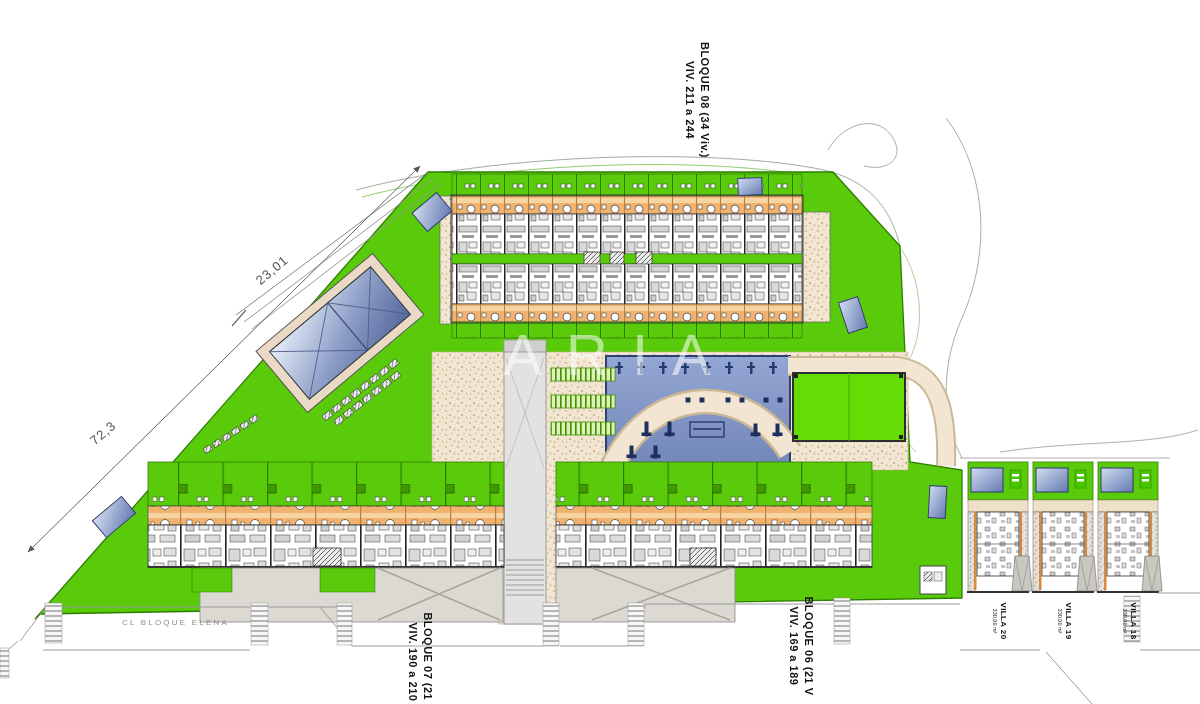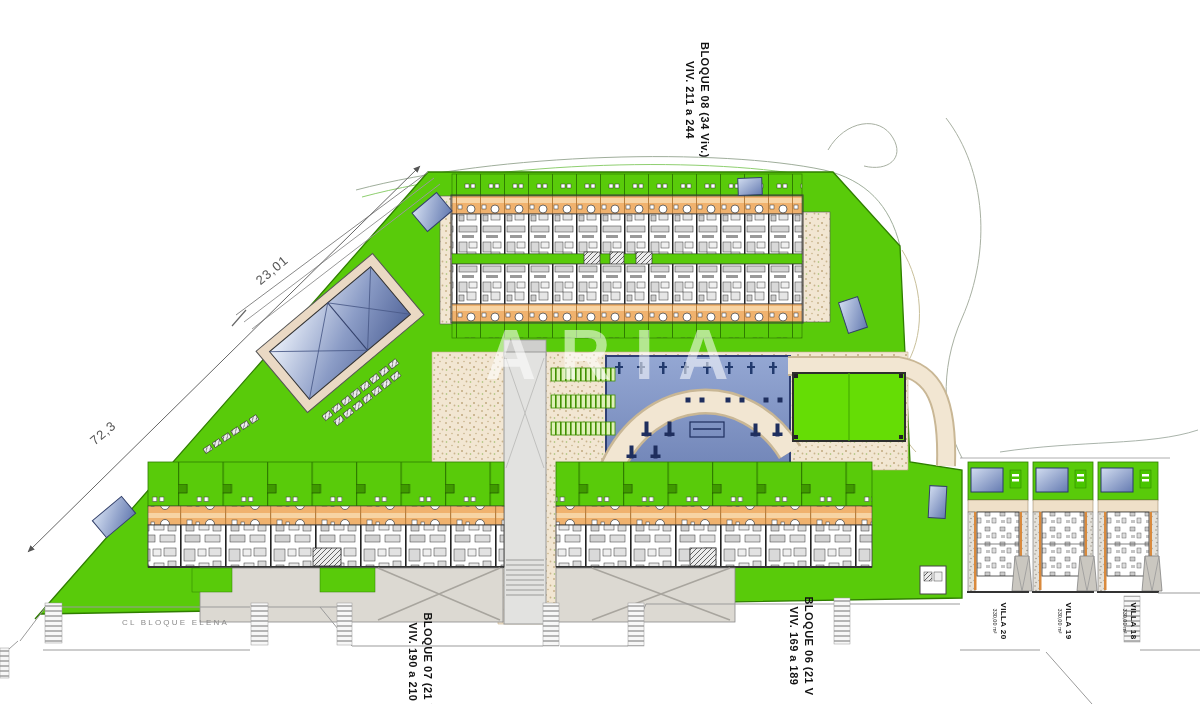--- a/index.html
+++ b/index.html
@@ -12,21 +12,21 @@
   .vlabel .sub{font-weight:bold;}
   .villa-label{position:absolute;transform:translate(-50%,-50%) rotate(90deg);
           text-align:center;color:#111;white-space:nowrap;line-height:1.2;}
   .villa-label .nm{font-weight:bold;font-size:8px;letter-spacing:.4px;}
   .villa-label .ar{font-size:5.5px;color:#222;}
   .dim{position:absolute;color:#555;font-size:13px;letter-spacing:1px;
        transform:translate(-50%,-50%) rotate(-40deg);white-space:nowrap;}
   .road-label{position:absolute;color:#8a8a8a;font-size:8px;letter-spacing:2.2px;white-space:nowrap;}
   .wm{position:absolute;left:607px;top:355px;transform:translate(-50%,-50%);
       text-align:center;pointer-events:none;}
-  .wm-l1{font-size:70px;font-weight:bold;letter-spacing:24px;padding-left:24px;line-height:.95;
+  .wm-l1{font-size:58px;font-weight:normal;letter-spacing:24px;padding-left:24px;line-height:.95;
          color:rgba(255,255,255,.55);}
   .wm-l2{font-size:33px;font-weight:bold;letter-spacing:9px;padding-left:9px;margin-top:4px;
          color:rgba(255,255,255,.5);}
 </style>
 </head>
 <body>
 
 <div id="stage">
 
 <svg width="1200" height="704" viewBox="0 0 1200 704">

